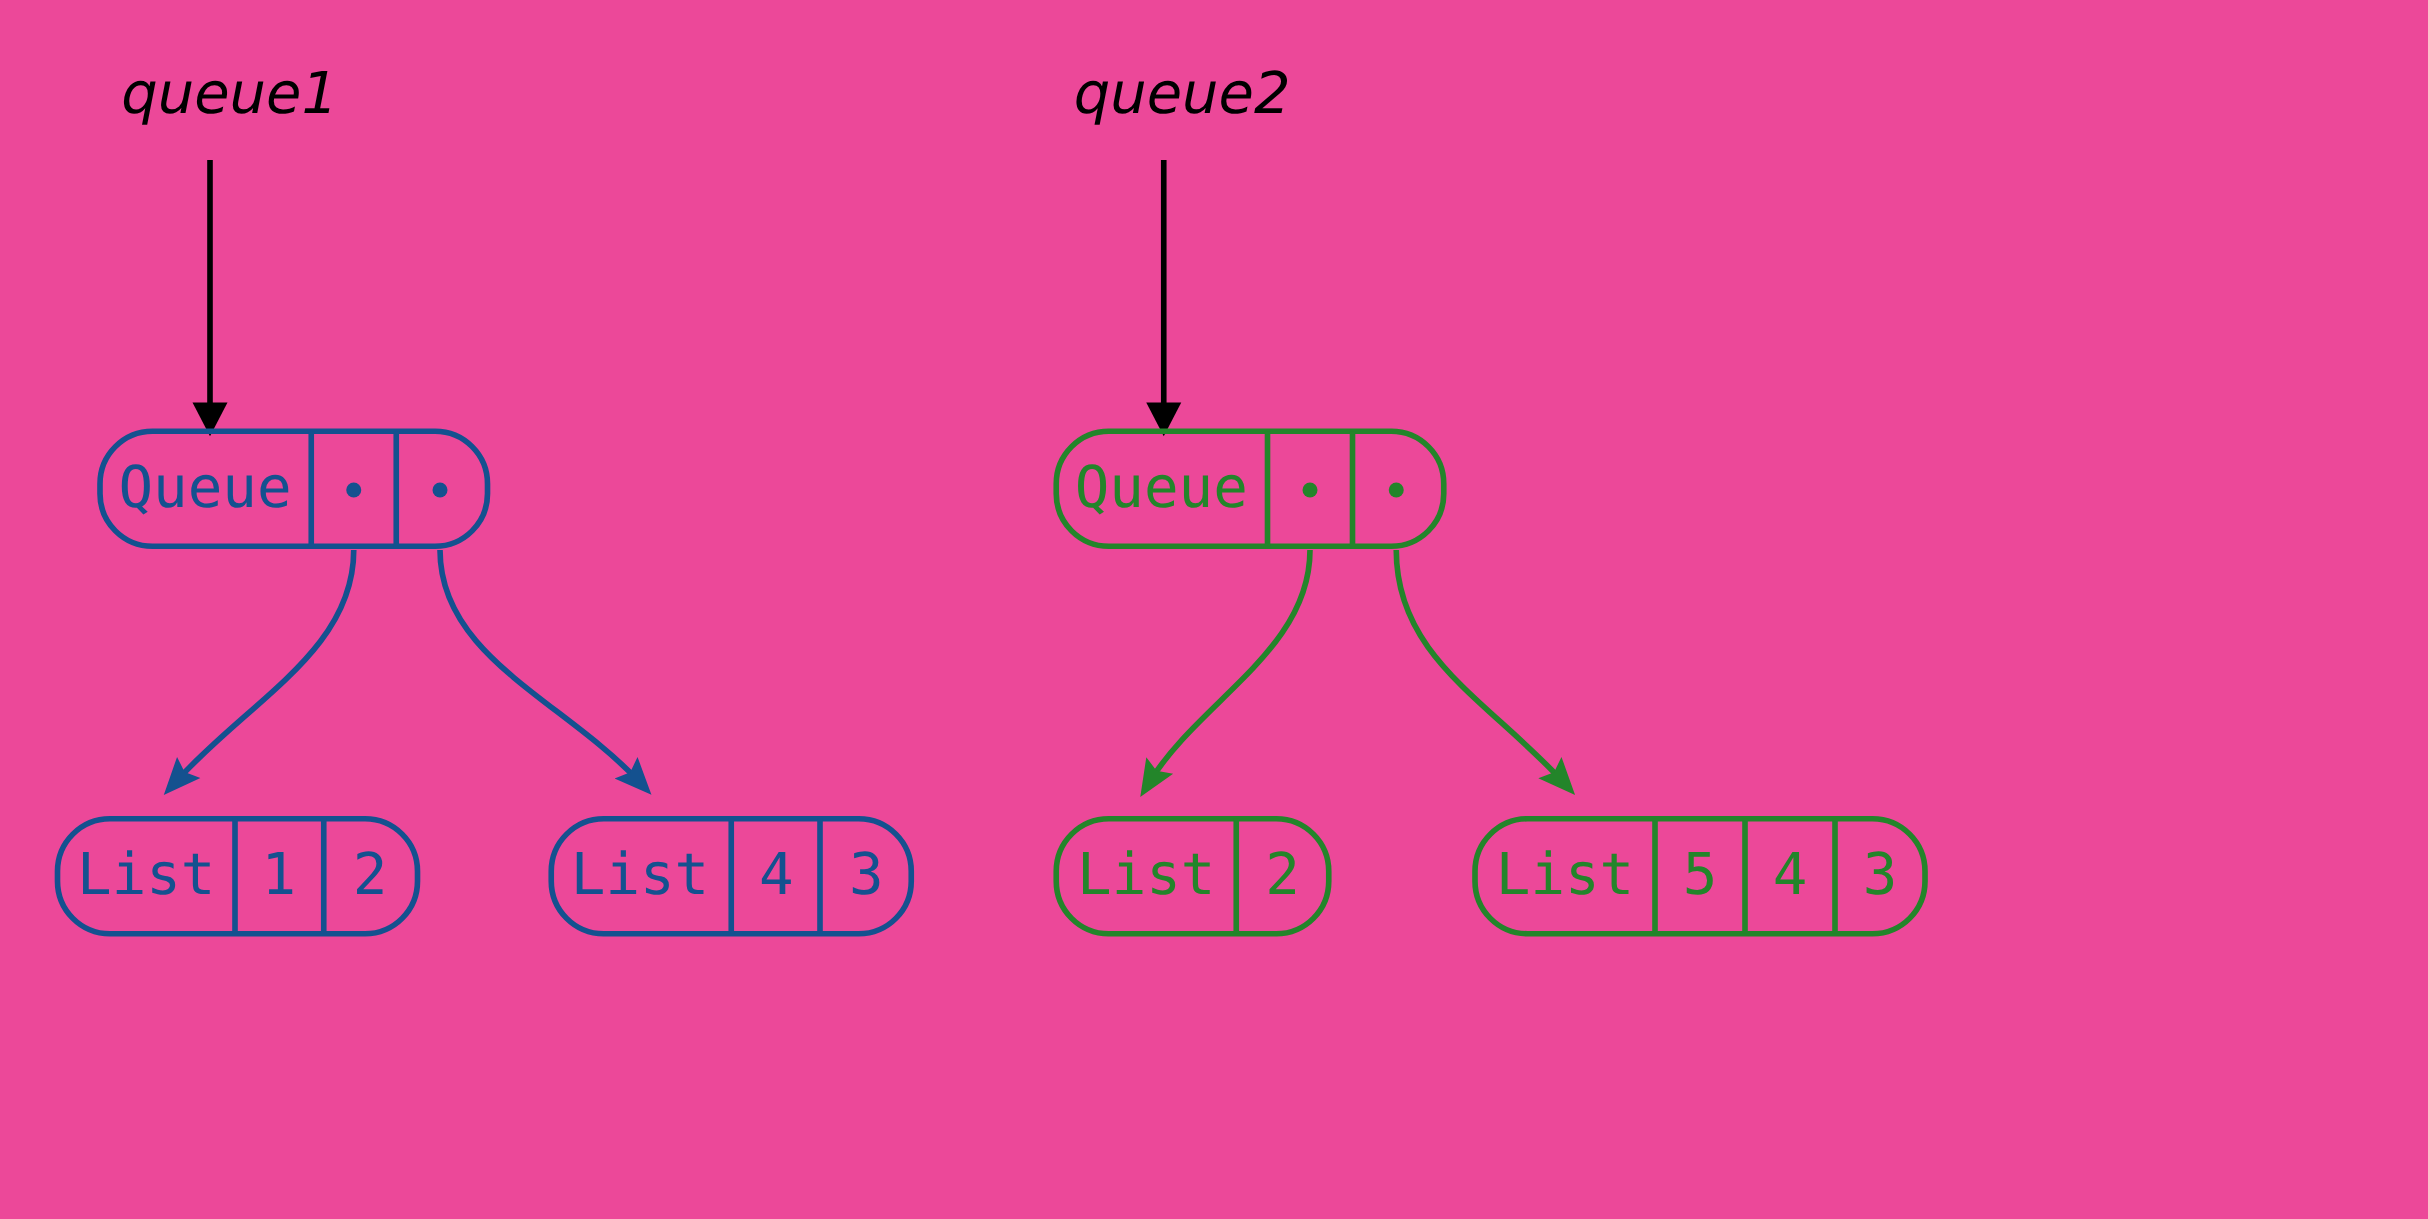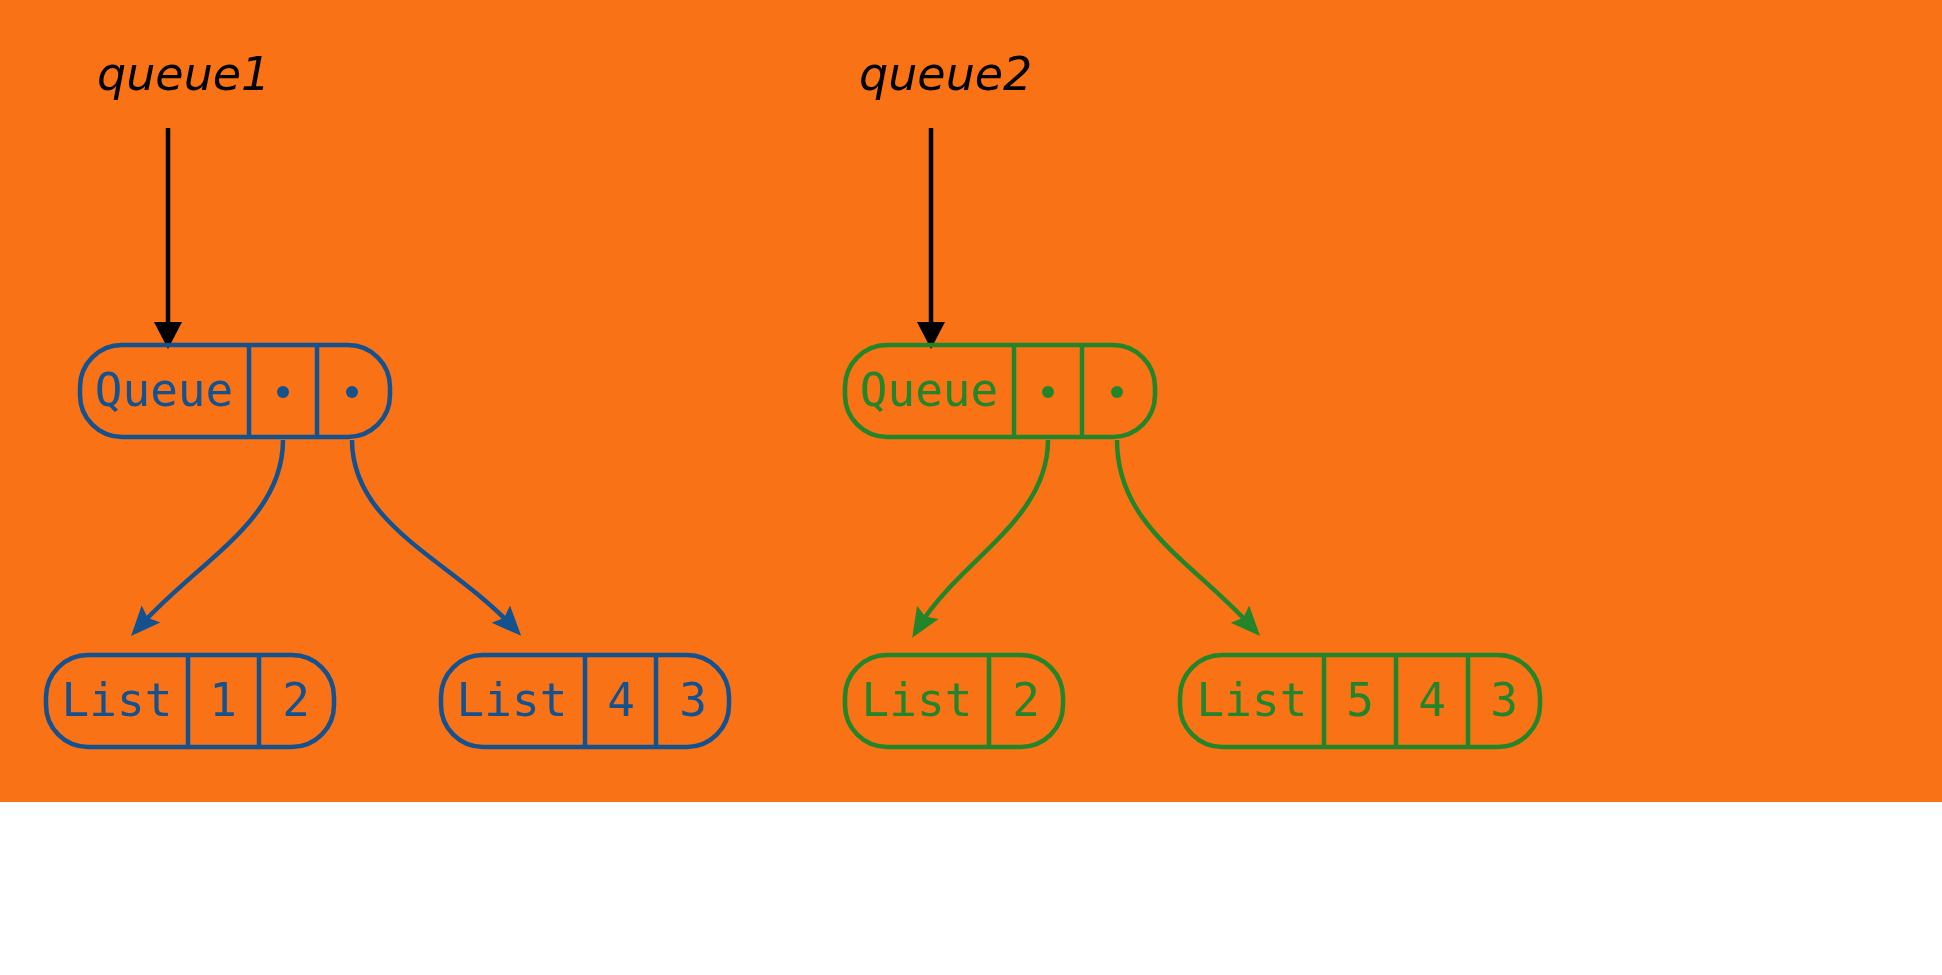--- a/index.html
+++ b/index.html
@@ -9,22 +9,22 @@
   }
   body {
     width: 1942px;
     height: 975px;
     font-family: "DejaVu Sans", sans-serif;
     overflow: hidden;
   }
   #diagram-root {
     position: relative;
     width: 1942px;
-    height: 802px;
-    background: #f97316;
+    height: 975px;
+    background: #ec4899;
   }
   svg.diagram {
     display: block;
     width: 1942px;
     height: 975px;
   }
   .var-label {
     font-family: "DejaVu Sans", sans-serif;
     font-style: italic;
     font-size: 46px;

